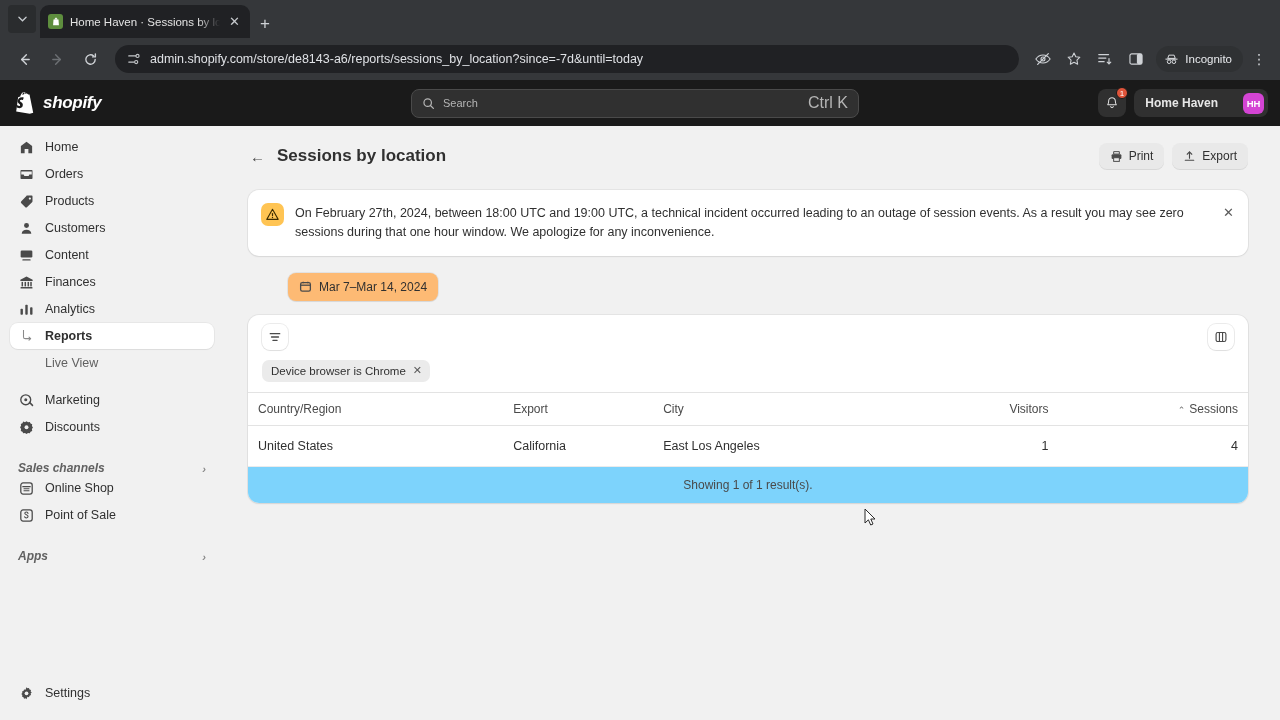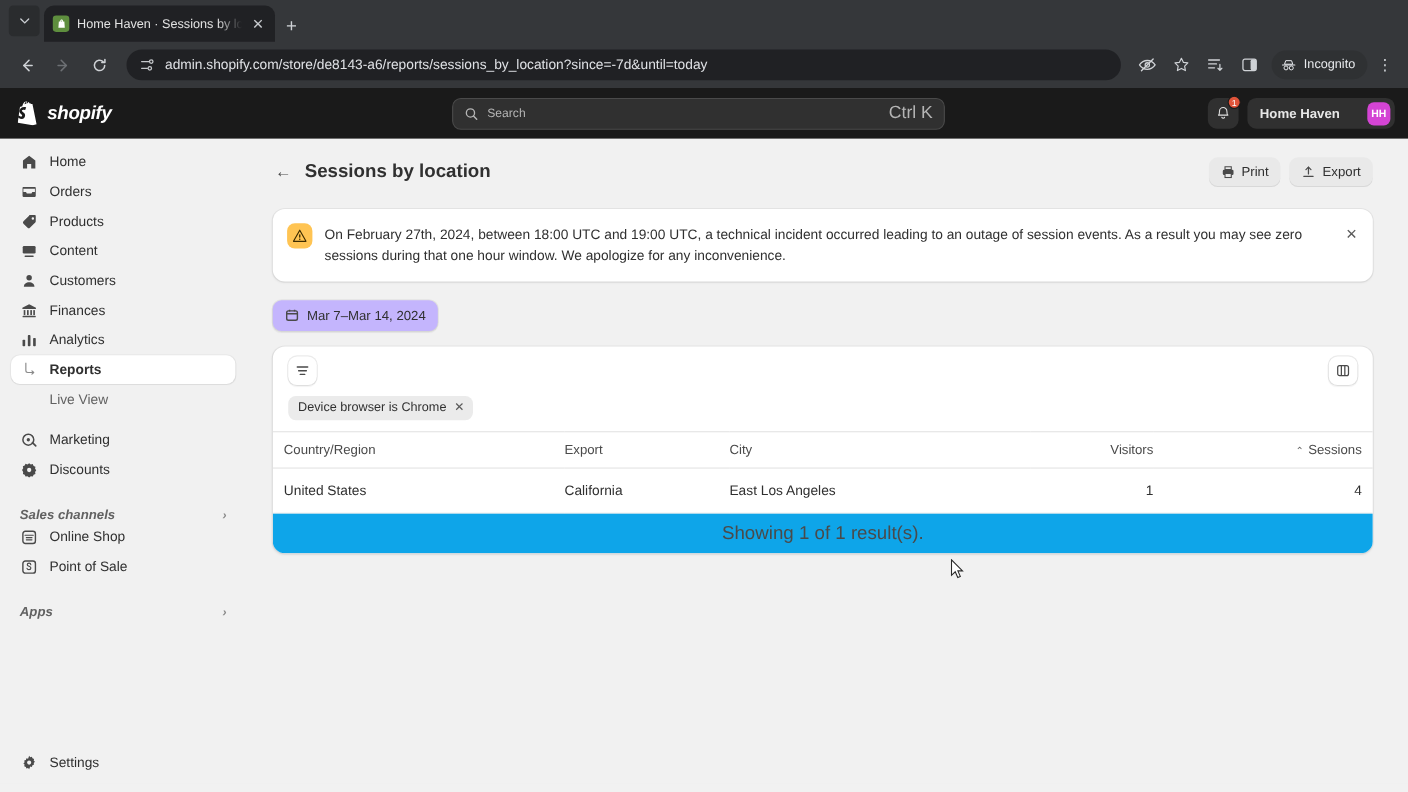--- a/index.html
+++ b/index.html
@@ -135,24 +135,25 @@
   }
   .banner-icon {
     width:23px; height:23px; border-radius:7px; background:#ffc453; flex:0 0 auto;
     display:flex; align-items:center; justify-content:center;
   }
   .banner-icon svg { width:13px; height:13px; fill:#3d2c00; }
   .banner-text { font-size:12.5px; line-height:1.55; color:#303030; flex:1 1 auto; padding-top:1px; }
   .banner-close { color:#5a5a5a; font-size:13px; flex:0 0 auto; padding-top:2px; }
 
   .daterange {
-    height:28px; border-radius:8px; background:#c4b5fd; display:inline-flex; align-items:center;
+    height:28px; border-radius:8px; background:#fdba74; display:inline-flex; align-items:center;
     gap:7px; padding:0 11px; font-size:12px; color:#303030;
     box-shadow:0 0 0 1px rgba(0,0,0,.06), 0 1px 1px rgba(0,0,0,.05);
     margin-bottom:14px;
+    margin-left:40px;
   }
   .daterange svg { width:13px; height:13px; fill:none; stroke:#4a4a4a; stroke-width:1.6; }
 
   .card {
     background:#fff; border-radius:11px;
     box-shadow:0 0 0 1px rgba(0,0,0,.05), 0 1px 2px rgba(0,0,0,.07);
     overflow:hidden;
   }
   .card-toolbar { height:45px; display:flex; align-items:center; padding:0 14px; }
   .icon-btn {
@@ -178,21 +179,21 @@
   thead th.num { text-align:right; }
   tbody td {
     font-size:12.5px; color:#303030; padding:13px 0; border-bottom:1px solid #ebebeb;
   }
   tbody td.num { text-align:right; }
   th:first-child, td:first-child { padding-left:10px; }
   th:last-child, td:last-child { padding-right:10px; }
   .sort-caret { color:#6a6a6a; font-size:9px; margin-right:4px; display:inline-block; }
   .table-footer {
     height:36px; display:flex; align-items:center; justify-content:center;
-    font-size:17px; color:#4a4a4a; background:#0ea5e9;
+    font-size:12px; color:#4a4a4a; background:#7dd3fc;
   }
   .cursor { position:absolute; left:864px; top:508px; width:13px; height:19px; pointer-events:none; }
 
   .page-wrap { position:relative; width:1280px; height:720px; }
 </style>
 </head>
 <body>
 
 <div class="page-wrap">
 
@@ -343,35 +344,35 @@
           <svg viewBox="0 0 20 20">
               <path d="M10.5 2H17a1 1 0 0 1 1 1v6.5a2 2 0 0 1-.6 1.4l-6.5 6.5a2 2 0 0 1-2.8 0l-5-5a2 2 0 0 1 0-2.8l6.5-6.5A2 2 0 0 1 10.5 2zm4 2.6a1.5 1.5 0 1 0 0 3 1.5 1.5 0 0 0 0-3z"></path>
             </svg>
         </span>
         <span>Products</span>
       </div>
 
       <div class="nav-item">
         <span class="ic">
           <svg viewBox="0 0 20 20">
+              <circle cx="10" cy="6" r="3.3"></circle>
+              <path d="M3.6 17c0-3.5 2.9-5.4 6.4-5.4s6.4 1.9 6.4 5.4z"></path>
+            </svg>
+        </span>
+        <span>Customers</span>
+      </div>
+
+      <div class="nav-item">
+        <span class="ic">
+          <svg viewBox="0 0 20 20">
               <rect x="2.2" y="3.4" width="15.6" height="9.2" rx="1.6"></rect>
               <rect x="4.4" y="15" width="11.2" height="1.8" rx=".9"></rect>
             </svg>
         </span>
         <span>Content</span>
-      </div>
-
-      <div class="nav-item">
-        <span class="ic">
-          <svg viewBox="0 0 20 20">
-              <circle cx="10" cy="6" r="3.3"></circle>
-              <path d="M3.6 17c0-3.5 2.9-5.4 6.4-5.4s6.4 1.9 6.4 5.4z"></path>
-            </svg>
-        </span>
-        <span>Customers</span>
       </div>
 
       <div class="nav-item">
         <span class="ic">
           <svg viewBox="0 0 20 20">
               <path d="M10 2 1.8 6.4V8h16.4V6.4z"></path>
               <rect x="3.4" y="9.2" width="2" height="6"></rect>
               <rect x="7.4" y="9.2" width="2" height="6"></rect>
               <rect x="11.4" y="9.2" width="2" height="6"></rect>
               <rect x="15" y="9.2" width="2" height="6"></rect>

